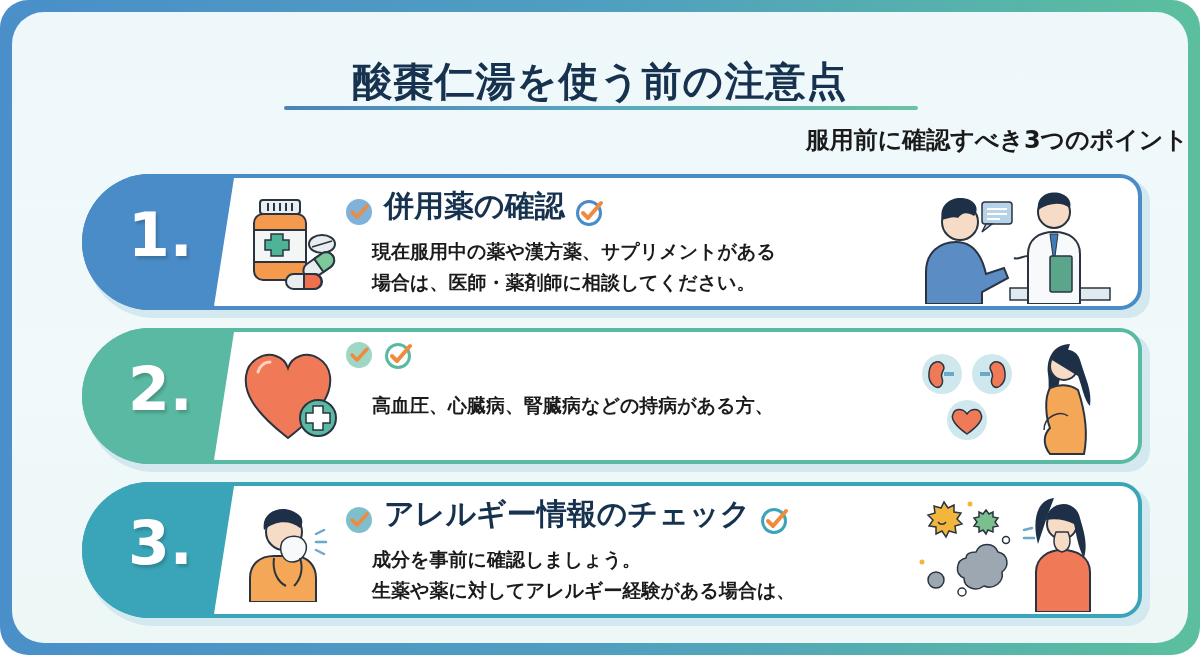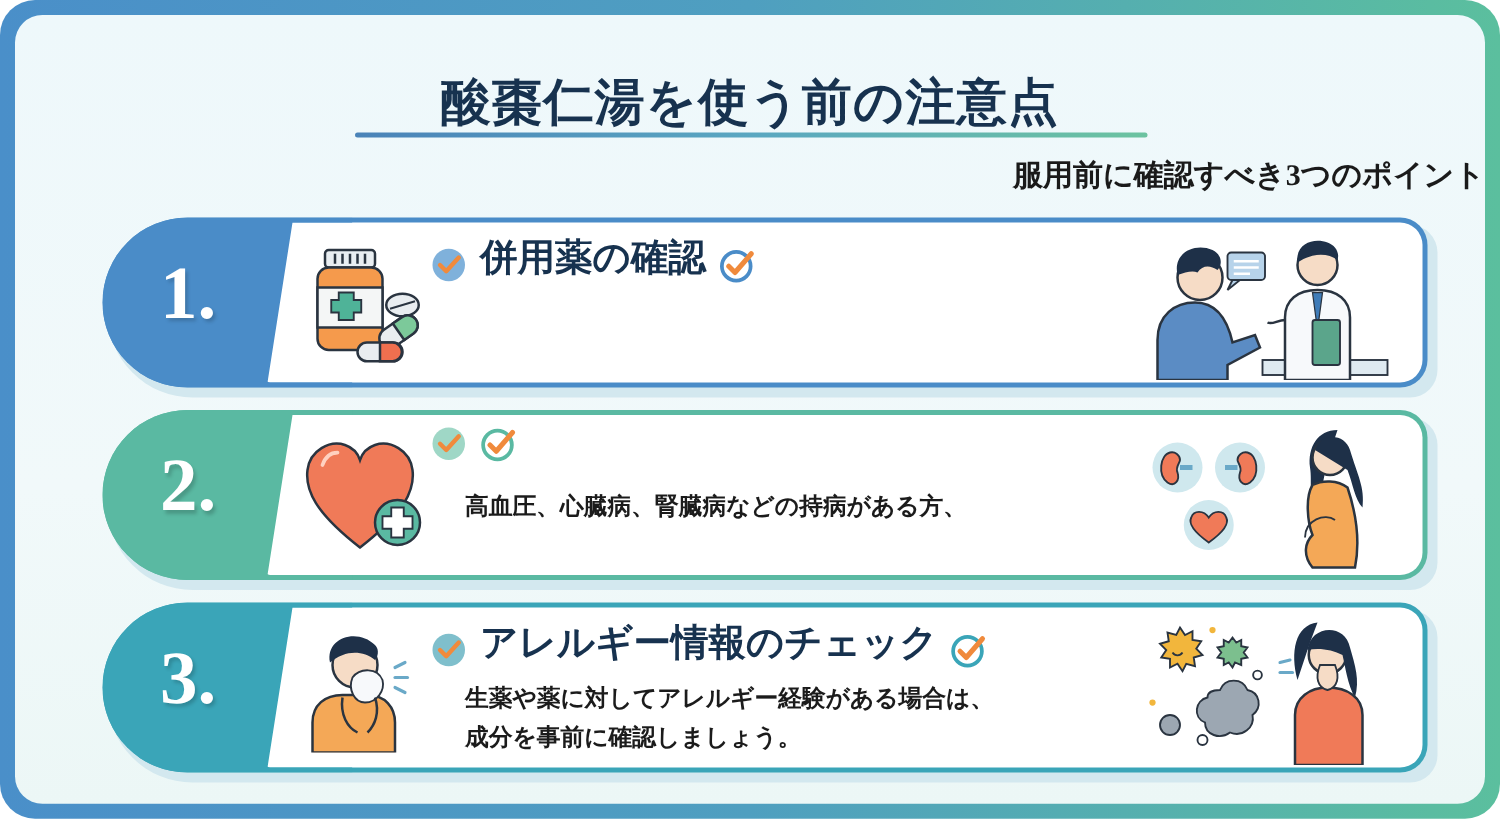--- a/index.html
+++ b/index.html
@@ -7,23 +7,22 @@
   body { font-family: "DejaVu Sans", "Liberation Sans", sans-serif; }
 
   .frame {
     position: absolute; left: 0; top: 0; width: 1200px; height: 655px;
     border-radius: 28px;
     background: linear-gradient(90deg, #4a8fc9 0%, #4f9fc0 50%, #5bbf9e 100%);
     padding: 12px;
   }
   .inner {
     position: relative; width: 100%; height: 100%;
-    border-radius: 22px;
+    border-radius: 32px;
     background: linear-gradient(180deg, #eef8fb 0%, #f1f9fa 60%, #ecf7f6 100%);
-    font-family: Liberation Serif, serif;
   }
 
   .title {
     position: absolute; left: 0; right: 0; top: 42px;
     text-align: center; font-weight: bold; font-size: 40px; color: #17324f;
     letter-spacing: 1px;
   }
   .title-rule {
     position: absolute; left: 272px; width: 634px; top: 94px; height: 4px; border-radius: 2px;
     background: linear-gradient(90deg, #4a83b8, #5aa7c1 50%, #6cc3a0);
@@ -113,20 +112,24 @@
       <div class="heading">
         <svg class="chk-filled" viewBox="0 0 30 30">
           <circle cx="15" cy="15" r="13" fill="#7fb1db"></circle>
           <path d="M8 15 l5 5 l10 -11" fill="none" stroke="#f08a3c" stroke-width="3.5" stroke-linecap="round" stroke-linejoin="round"></path>
         </svg>
         <span>併用薬の確認</span>
         <svg class="chk-ring" viewBox="0 0 30 30">
           <circle cx="14" cy="16" r="11.5" fill="none" stroke="#4a8cc8" stroke-width="3"></circle>
           <path d="M8 16 l5 5 l13 -15" fill="none" stroke="#f08a3c" stroke-width="4" stroke-linecap="round" stroke-linejoin="round"></path>
         </svg>
+      </div>
+      <div class="desc">
+        <div>現在服用中の薬や漢方薬、サプリメントがある</div>
+        <div>場合は、医師・薬剤師に相談してください。</div>
       </div>
 
       <svg class="ill-right" style="left:838px; width:196px;" viewBox="0 0 196 120">
         <rect x="90" y="104" width="100" height="12" fill="#dfeaf1" stroke="#2a3440" stroke-width="1.5"></rect>
         <path d="M6 120 v-32 c0-20 14-30 30-30 c18 0 26 14 30 32 l18 -6 l4 10 l-26 14 v12z" fill="#5b8cc4" stroke="#2a3440" stroke-width="2"></path>
         <circle cx="40" cy="38" r="18" fill="#f6dcc6" stroke="#2a3440" stroke-width="2"></circle>
         <path d="M22 36 c-4-18 14-26 28-20 c8 4 8 12 4 16 c-6-4-12-4-16 2 c-4-2-10 0-16 2z" fill="#1e3048"></path>
         <rect x="62" y="18" width="30" height="22" rx="3" fill="#b7d3ea" stroke="#2a3440" stroke-width="1.5"></rect>
         <path d="M66 40 l-4 8 l10 -8z" fill="#b7d3ea" stroke="#2a3440" stroke-width="1.5"></path>
         <g stroke="#ffffff" stroke-width="2">
@@ -213,22 +216,22 @@
           <circle cx="15" cy="15" r="13" fill="#7fbfcc"></circle>
           <path d="M8 15 l5 5 l10 -11" fill="none" stroke="#f08a3c" stroke-width="3.5" stroke-linecap="round" stroke-linejoin="round"></path>
         </svg>
         <span>アレルギー情報のチェック</span>
         <svg class="chk-ring" viewBox="0 0 30 30">
           <circle cx="14" cy="16" r="11.5" fill="none" stroke="#3aa5b8" stroke-width="3"></circle>
           <path d="M8 16 l5 5 l13 -15" fill="none" stroke="#f08a3c" stroke-width="4" stroke-linecap="round" stroke-linejoin="round"></path>
         </svg>
       </div>
       <div class="desc">
+        <div>成分を事前に確認しましょう。</div>
         <div>生薬や薬に対してアレルギー経験がある場合は、</div>
-        <div>成分を事前に確認しましょう。</div>
       </div>
 
       <svg class="ill-right" style="left:830px; width:210px;" viewBox="0 0 210 120">
         <g fill="#f2b63c" stroke="#2a3440" stroke-width="1.5">
           <path d="M32 10 l4 6 l6-3 l0 7 l7 1 l-4 6 l5 5 l-7 2 l1 7 l-7-2 l-3 6 l-4-6 l-6 3 l0-7 l-7-1 l4-6 l-5-5 l7-2 l-1-7 l7 2z"></path>
         </g>
         <path d="M26 30 c2 3 6 3 8 0" fill="none" stroke="#2a3440" stroke-width="1.5"></path>
         <g fill="#7cbf8e" stroke="#2a3440" stroke-width="1.5">
           <path d="M74 18 l3 4 l4-2 l0 5 l5 1 l-3 4 l3 4 l-5 1 l0 5 l-5-2 l-2 4 l-3-4 l-4 2 l0-5 l-5-1 l3-4 l-3-4 l5-1 l0-5 l4 2z"></path>
         </g>

